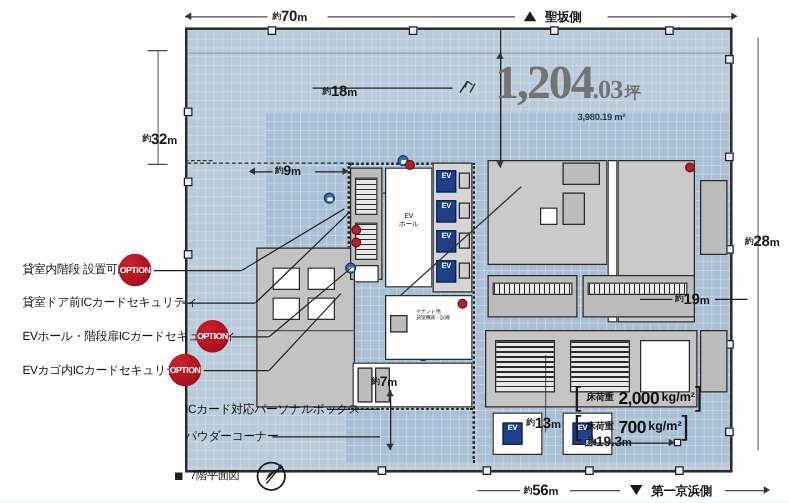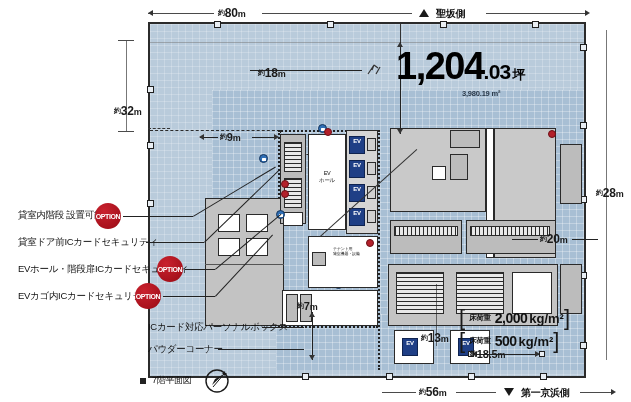--- a/index.html
+++ b/index.html
@@ -110,41 +110,41 @@
     position: absolute; font-size: 9.5px; color: #111; white-space: nowrap;
     font-family: "Liberation Sans", "DejaVu Sans", sans-serif;
     letter-spacing: -.3px;
   }
   .leader { position: absolute; height: 1px; background: #222; }
   .leader-diag { position:absolute; background:#222; height:1px; transform-origin: 0 0;}
 
   
   #area-headline {
     position: absolute; left: 396px; top: 47px;
-    display: flex; align-items: baseline; color: #000000;
-    font-family: Liberation Sans, sans-serif;
+    display: flex; align-items: baseline; color: #737373;
+    font-family: Liberation Serif, serif;
   }
   #area-main { font-size: 38px; font-weight: bold; letter-spacing: -1.5px; line-height: 1; }
   #area-dec  { font-size: 21px; font-weight: bold; letter-spacing: -.8px; }
   #area-unit { font-size: 13px; font-weight: bold; margin-left: 2px; }
   #area-sub {
     position: absolute; left: 462px; top: 89px;
     font-size: 7.5px; color: #2b3a4a; letter-spacing: -.2px; font-weight: bold;
   }
 
   
   .loadbox {
     position: absolute; display: flex; align-items: center;
     font-family: "Liberation Sans", sans-serif; white-space: nowrap;
     color: #111;
   }
   .loadbox .brk { font-size: 22px; font-weight: 300; color:#1a1a1a; line-height: 1; }
   .loadbox .jp  { font-size: 7.5px; font-weight: bold; margin: 0 4px; letter-spacing:-.3px;}
   .loadbox .num { font-size: 14px; font-weight: bold; letter-spacing: -.5px; }
-  .loadbox .un  { font-size: 13px; font-weight: bold; margin-left: 2px; }
+  .loadbox .un  { font-size: 10px; font-weight: bold; margin-left: 2px; }
 
   
   #legend {
     position: absolute; left: 140px; top: 374px;
     display: flex; align-items: center; gap: 6px;
   }
   #legend .sq { width: 6px; height: 6px; background: #222; }
   #legend .txt { font-size: 9px; color: #111; letter-spacing: -.3px; }
 
   
@@ -164,21 +164,21 @@
   .evhall { position:absolute; font-size:5.5px; color:#111; line-height:7px; text-align:center; letter-spacing:-.3px;}
 </style>
 </head>
 <body>
 
 <div id="root">
 
   <div class="rule-h" style="left:148px; top:13px; width:66px;"></div>
   <div class="arrowhead-l" style="left:148px; top:10px;"></div>
   <div class="dimlabel abs" style="left:218px; top:6px;">
-    <span class="pre">約</span><span>80</span><span class="unit">m</span>
+    <span class="pre">約</span><span>70</span><span class="unit">m</span>
   </div>
   <div class="rule-h" style="left:262px; top:13px; width:150px;"></div>
   <div class="tri-up" style="left:419px; top:9px;"></div>
   <div class="sidelabel" style="left:436px; top:7px;">聖坂側</div>
   <div class="rule-h" style="left:486px; top:13px; width:100px;"></div>
   <div class="arrowhead-r" style="left:585px; top:10px;"></div>
 
   <div id="plate">
 
     <div class="hatch-light" style="left:0; top:0; width:434px; height:352px;"></div>
@@ -339,48 +339,48 @@
   <div class="arrowhead-l" style="left:199px; top:134px;"></div>
   <div class="thin-h" style="left:252px; top:137px; width:24px; background:#222;"></div>
   <div class="arrowhead-r" style="left:274px; top:134px;"></div>
 
   <div class="thin-v" style="left:606px; top:30px; height:330px;"></div>
   <div class="dimlabel abs" style="left:596px; top:186px;">
     <span class="pre">約</span><span>28</span><span class="unit">m</span>
   </div>
 
   <div class="dimlabel abs" style="left:540px; top:232px;">
-    <span class="pre">約</span><span>20</span><span class="unit">m</span>
+    <span class="pre">約</span><span>19</span><span class="unit">m</span>
   </div>
   <div class="thin-h" style="left:512px; top:239px; width:26px; background:#222;"></div>
   <div class="thin-h" style="left:572px; top:239px; width:26px; background:#222;"></div>
 
   <div class="dimlabel abs" style="left:297px; top:300px; font-size:11px;">
     <span class="pre">約</span><span>7</span><span class="unit">m</span>
   </div>
 
   <div class="dimlabel abs" style="left:421px; top:331px;">
     <span class="pre">約</span><span>13</span><span class="unit">m</span>
   </div>
 
   <div class="dimlabel abs" style="left:470px; top:348px; font-size:11px;">
-    <span class="pre">約</span><span>18.5</span><span class="unit">m</span>
+    <span class="pre">約</span><span>19.3</span><span class="unit">m</span>
   </div>
 
   <div class="loadbox" style="left:459px; top:307px;">
     <span class="brk">[</span>
     <span class="jp">床荷重</span>
     <span class="num">2,000</span>
     <span class="un">kg/m²</span>
     <span class="brk">]</span>
   </div>
   <div class="loadbox" style="left:459px; top:330px;">
     <span class="brk">[</span>
     <span class="jp">床荷重</span>
-    <span class="num">500</span>
+    <span class="num">700</span>
     <span class="un">kg/m²</span>
     <span class="brk">]</span>
   </div>
 
   <div class="callout" style="left:18px; top:209px;">貸室内階段 設置可能</div>
   <div class="option-chip" style="left:95px; top:203px;">OPTION</div>
   <div class="leader" style="left:123px; top:216px; width:70px;"></div>
   <div class="leader-diag" style="left:193px; top:216px; width:96px; transform:rotate(-31deg);"></div>
 
   <div class="callout" style="left:18px; top:236px;">貸室ドア前ICカードセキュリティ</div>

